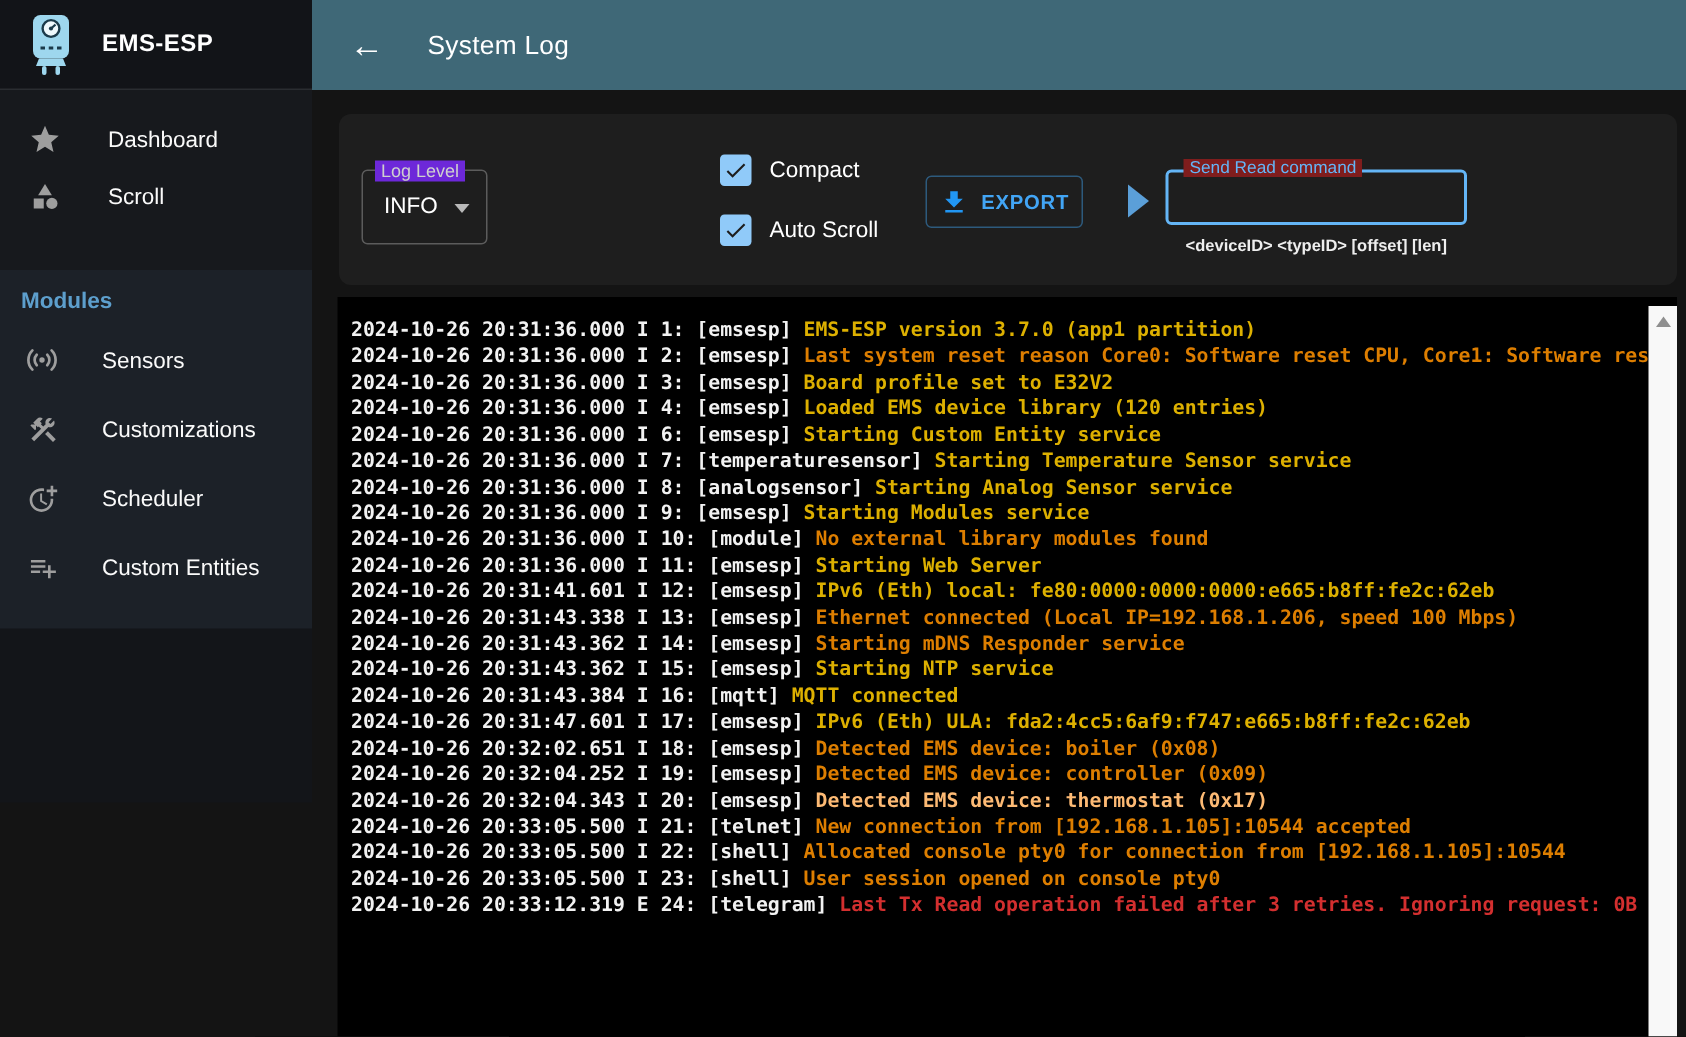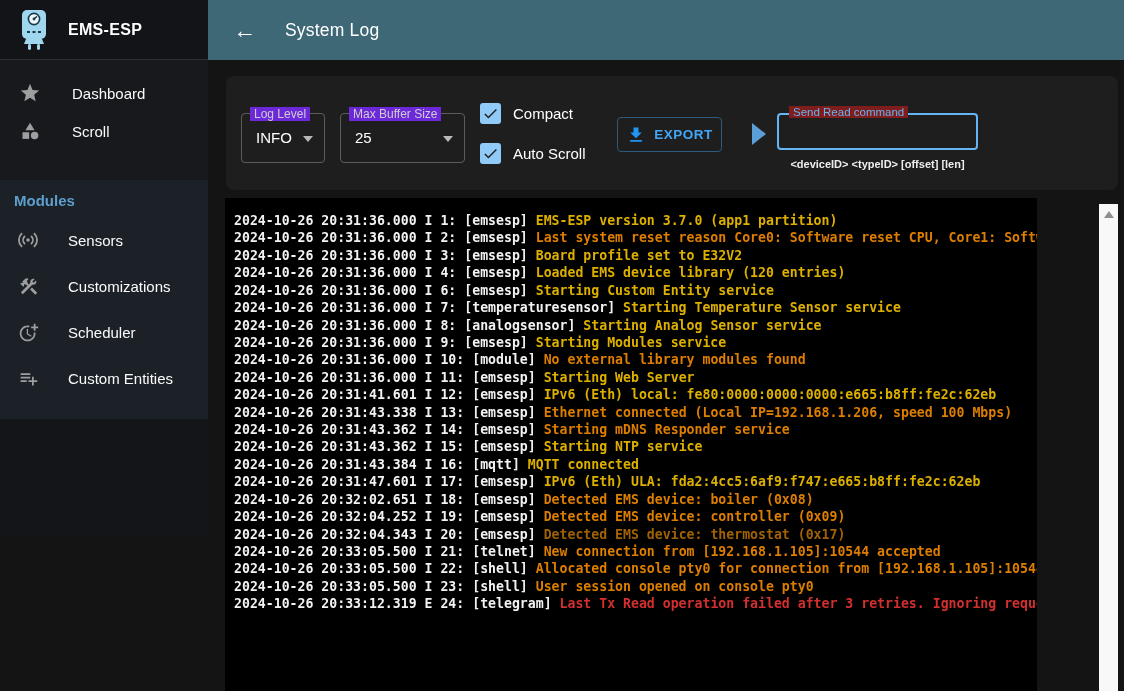--- a/index.html
+++ b/index.html
@@ -58,21 +58,21 @@
   .read-field { position:absolute; left:551px; top:37px; width:201px; height:37px;
                 border:2px solid #64b5f6; border-radius:4px; }
   .read-label { position:absolute; top:-9px; left:10px; background:#7f1d1d; padding:0 4px;
                 color:#64b5f6; font-size:11.5px; font-weight:400; white-space:nowrap; }
   .read-input { width:100%; height:100%; background:transparent; border:none; outline:none;
                 color:#ffffff; font-size:14px; padding:0 10px; font-family:"Liberation Sans",sans-serif; }
   .read-helper { position:absolute; left:545px; top:82px; width:213px; text-align:center;
                  color:#eeeeee; font-size:11px; font-weight:bold; white-space:nowrap; }
 
   
-  .log-console { position:absolute; left:225px; top:198px; width:812px; height:493px;
+  .log-console { position:absolute; left:225px; top:198px; width:893px; height:493px;
                  background:#000000; padding:14px 0 0 9px; overflow:hidden; }
   .log-line { font-family:"DejaVu Sans Mono", monospace; font-size:13.2px; font-weight:bold;
               line-height:17.42px; white-space:pre; overflow:hidden; }
   .log-prefix { color:#f2f2f2; }
 
   .scrollbar { position:absolute; left:1099px; top:204px; width:19px; height:487px; background:#f8f8f8; }
   .scroll-arrow-up { position:absolute; top:7px; left:4.5px; width:0; height:0;
                      border-left:5px solid transparent; border-right:5px solid transparent;
                      border-bottom:7px solid #8f8f8f; }
 </style>
@@ -170,25 +170,20 @@
   </header>
 
   <section class="panel">
 
     <div class="select" id="sel-loglevel">
       <span class="select-label">Log Level</span>
       <span class="select-value">INFO</span>
       <span class="select-caret"></span>
     </div>
 
-    <div class="select" id="sel-buffer">
-      <span class="select-label">Max Buffer Size</span>
-      <span class="select-value">25</span>
-      <span class="select-caret"></span>
-    </div>
 
     <div class="check-row" style="top:27px;">
       <span class="checkbox">
         <svg width="17" height="17" viewBox="0 0 24 24">
             <path d="M9 16.2L4.8 12l-1.4 1.4L9 19 21 7l-1.4-1.4z" fill="#1e1e1e"></path>
           </svg>
       </span>
       <span class="check-label">Compact</span>
     </div>
 
@@ -231,21 +226,21 @@
       <div class="log-line"><span class="log-prefix">2024-10-26 20:31:36.000 I 10: [module] </span><span style="color: rgb(221, 126, 0);">No external library modules found</span></div>
       <div class="log-line"><span class="log-prefix">2024-10-26 20:31:36.000 I 11: [emsesp] </span><span style="color: rgb(221, 176, 0);">Starting Web Server</span></div>
       <div class="log-line"><span class="log-prefix">2024-10-26 20:31:41.601 I 12: [emsesp] </span><span style="color: rgb(221, 176, 0);">IPv6 (Eth) local: fe80:0000:0000:0000:e665:b8ff:fe2c:62eb</span></div>
       <div class="log-line"><span class="log-prefix">2024-10-26 20:31:43.338 I 13: [emsesp] </span><span style="color: rgb(221, 126, 0);">Ethernet connected (Local IP=192.168.1.206, speed 100 Mbps)</span></div>
       <div class="log-line"><span class="log-prefix">2024-10-26 20:31:43.362 I 14: [emsesp] </span><span style="color: rgb(221, 126, 0);">Starting mDNS Responder service</span></div>
       <div class="log-line"><span class="log-prefix">2024-10-26 20:31:43.362 I 15: [emsesp] </span><span style="color: rgb(221, 176, 0);">Starting NTP service</span></div>
       <div class="log-line"><span class="log-prefix">2024-10-26 20:31:43.384 I 16: [mqtt] </span><span style="color: rgb(221, 176, 0);">MQTT connected</span></div>
       <div class="log-line"><span class="log-prefix">2024-10-26 20:31:47.601 I 17: [emsesp] </span><span style="color: rgb(221, 176, 0);">IPv6 (Eth) ULA: fda2:4cc5:6af9:f747:e665:b8ff:fe2c:62eb</span></div>
       <div class="log-line"><span class="log-prefix">2024-10-26 20:32:02.651 I 18: [emsesp] </span><span style="color: rgb(221, 126, 0);">Detected EMS device: boiler (0x08)</span></div>
       <div class="log-line"><span class="log-prefix">2024-10-26 20:32:04.252 I 19: [emsesp] </span><span style="color: rgb(221, 126, 0);">Detected EMS device: controller (0x09)</span></div>
-      <div class="log-line"><span class="log-prefix">2024-10-26 20:32:04.343 I 20: [emsesp] </span><span style="color: #a16207;">Detected EMS device: thermostat (0x17)</span></div>
+      <div class="log-line"><span class="log-prefix">2024-10-26 20:32:04.343 I 20: [emsesp] </span><span style="color: #fdba74;">Detected EMS device: thermostat (0x17)</span></div>
       <div class="log-line"><span class="log-prefix">2024-10-26 20:33:05.500 I 21: [telnet] </span><span style="color: rgb(221, 126, 0);">New connection from [192.168.1.105]:10544 accepted</span></div>
       <div class="log-line"><span class="log-prefix">2024-10-26 20:33:05.500 I 22: [shell] </span><span style="color: rgb(221, 126, 0);">Allocated console pty0 for connection from [192.168.1.105]:10544</span></div>
       <div class="log-line"><span class="log-prefix">2024-10-26 20:33:05.500 I 23: [shell] </span><span style="color: rgb(221, 126, 0);">User session opened on console pty0</span></div>
       <div class="log-line"><span class="log-prefix">2024-10-26 20:33:12.319 E 24: [telegram] </span><span style="color: rgb(211, 47, 47);">Last Tx Read operation failed after 3 retries. Ignoring request: 0B 88</span></div>
     </section>
 
   <div class="scrollbar">
     <span class="scroll-arrow-up"></span>
   </div>
 

